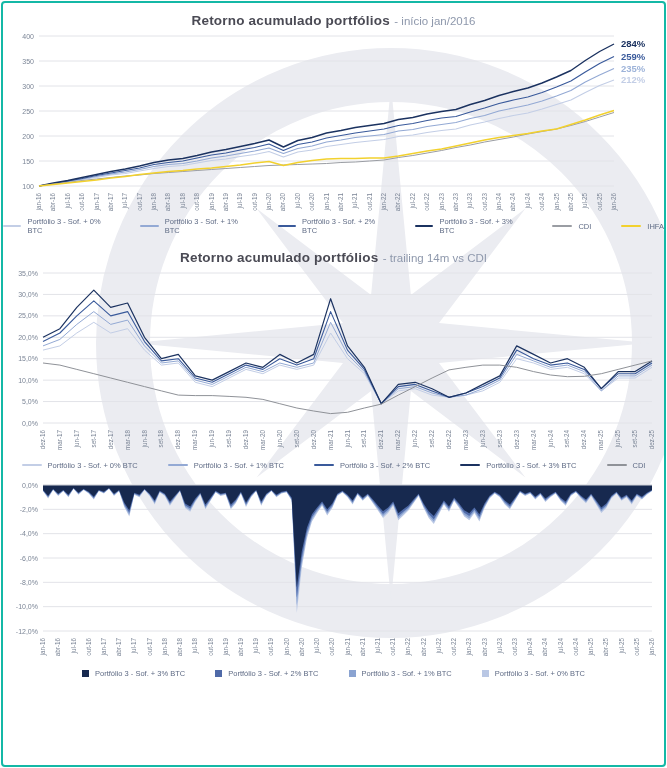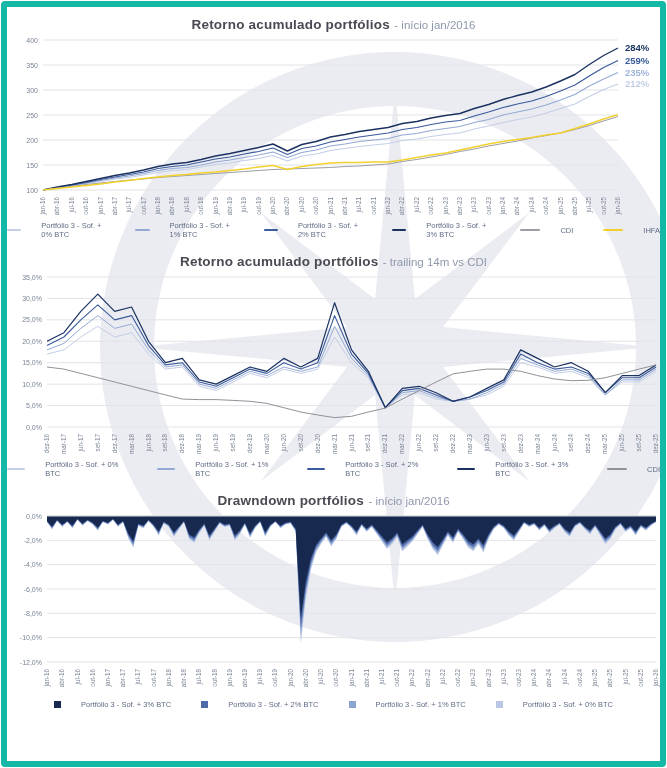--- a/index.html
+++ b/index.html
@@ -1,26 +1,26 @@
 <!DOCTYPE html>
 <html><head>
 <meta charset="utf-8">
 <style>
   html,body{margin:0;padding:0;background:#fff;}
   body{width:667px;height:768px;font-family:"Liberation Sans",sans-serif;position:relative;overflow:hidden;}
-  .page{position:absolute;inset:1px;border:6px solid #14b8a6;border-radius:4px;background:#fff;overflow:hidden;}
+  .page{position:absolute;inset:1px;border:2px solid #14b8a6;border-radius:4px;background:#fff;overflow:hidden;}
   .watermark{position:absolute;left:0;top:0;z-index:0;pointer-events:none;}
   .content{position:relative;z-index:1;}
   section{display:block;}
   .chart-title{text-align:center;padding-top:8px;line-height:18px;}
   .chart-title .t{font-weight:bold;font-size:13.5px;color:#4a4a54;letter-spacing:.2px;}
   .chart-title .s{font-size:11.5px;color:#8e98ac;}
   svg{display:block;}
   .legend{display:flex;justify-content:center;align-items:center;gap:30px;margin-top:-6px;height:16px;}
-  .leg-item{display:flex;align-items:center;gap:20px;}
+  .leg-item{display:flex;align-items:center;gap:6px;}
   .leg-item .lab{font-size:7.5px;color:#5f6b85;}
   .sw-line{display:inline-block;width:20px;height:2px;border-radius:1px;}
   .sw-sq{display:inline-block;width:7px;height:7px;}
   #sec2{margin-top:6px;}
   #sec3{margin-top:6px;}
 </style>
 </head>
 <body>
 
 <div class="page">
@@ -212,24 +212,20 @@
             <span class="lab">Portfólio 3 - Sof. + 3% BTC</span>
           </div>
           <div class="leg-item">
             <span class="sw-line" style="background: rgb(143, 146, 152);"></span>
             <span class="lab">CDI</span>
           </div>
         </div>
     </section>
 
     <section id="sec3">
-      <div class="chart-title">
-        <span class="t">Drawndown portfólios</span>
-        <span class="s">- início jan/2016</span>
-      </div>
       <svg id="c2" width="663" height="192">
           <line x1="40" y1="6" x2="649" y2="6" stroke="#e2e3e8" stroke-width="1"></line>
           <text x="35" y="8.5" text-anchor="end" font-size="7" fill="#7b8596">0,0%</text>
           <line x1="40" y1="30.333333333333332" x2="649" y2="30.333333333333332" stroke="#e2e3e8" stroke-width="1"></line>
           <text x="35" y="32.83333333333333" text-anchor="end" font-size="7" fill="#7b8596">-2,0%</text>
           <line x1="40" y1="54.666666666666664" x2="649" y2="54.666666666666664" stroke="#e2e3e8" stroke-width="1"></line>
           <text x="35" y="57.166666666666664" text-anchor="end" font-size="7" fill="#7b8596">-4,0%</text>
           <line x1="40" y1="79" x2="649" y2="79" stroke="#e2e3e8" stroke-width="1"></line>
           <text x="35" y="81.5" text-anchor="end" font-size="7" fill="#7b8596">-6,0%</text>
           <line x1="40" y1="103.33333333333333" x2="649" y2="103.33333333333333" stroke="#e2e3e8" stroke-width="1"></line>

